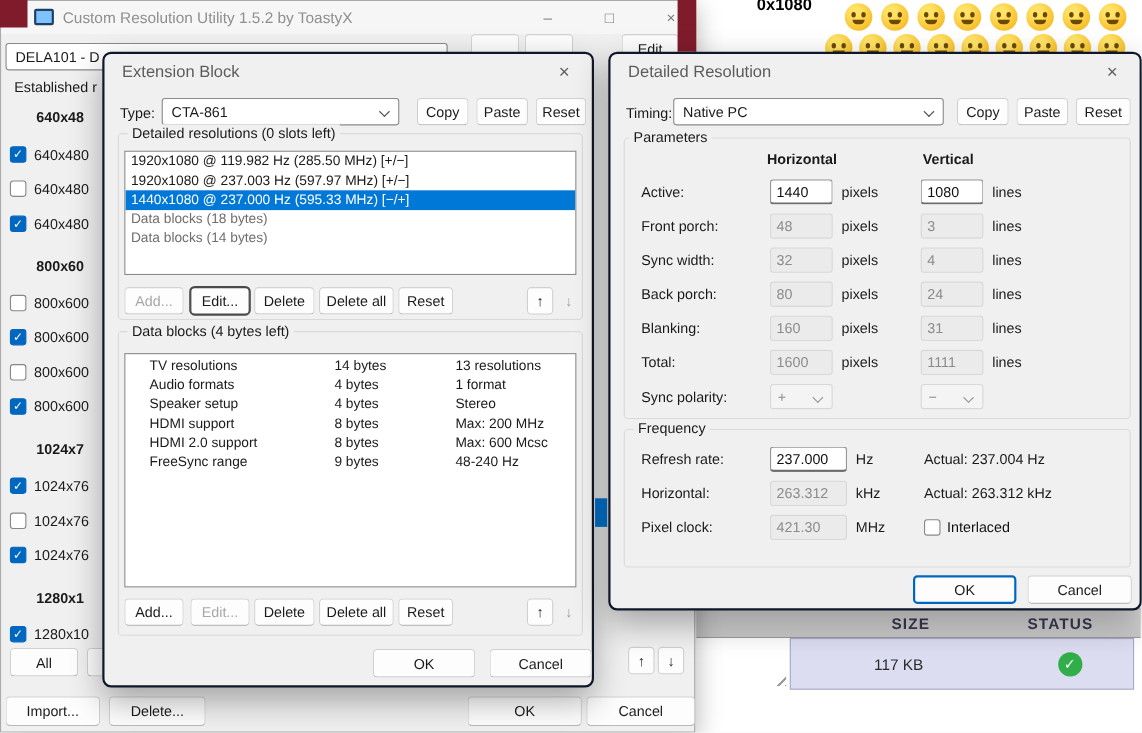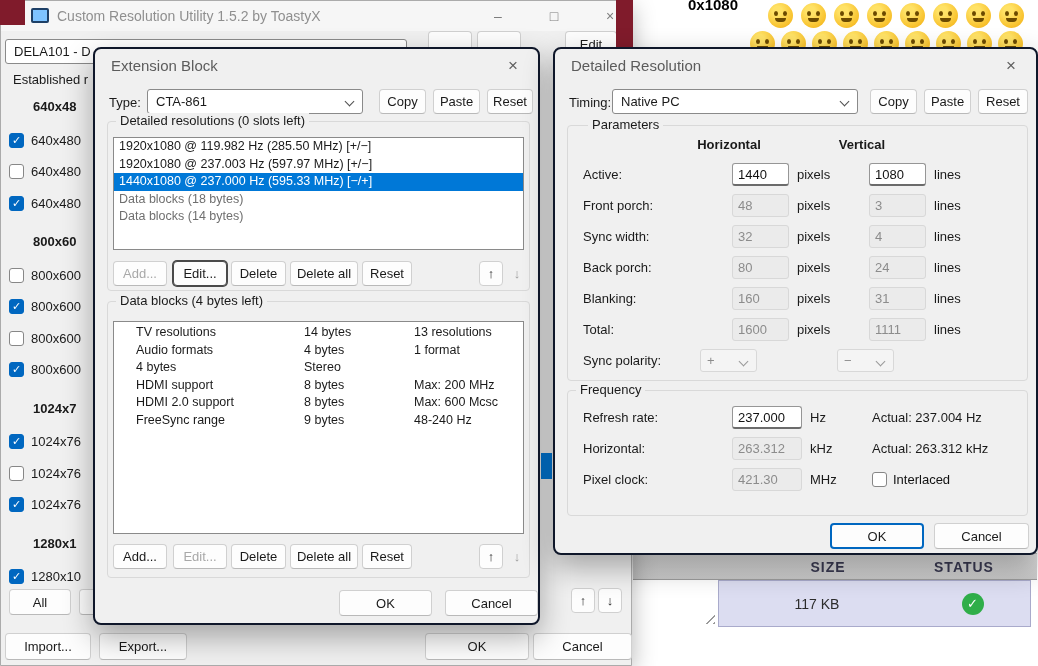--- a/index.html
+++ b/index.html
@@ -45,21 +45,21 @@
 
   .db-row { display:grid; grid-template-columns:168px 110px 1fr; padding-left:6px; height:17.5px; line-height:17.5px; font-size:12.5px; white-space:nowrap; }
   .db-row:first-child { margin-top:2px; }
 
   .cb {
     width:15px; height:15px; border:1px solid #878787; border-radius:3px; background:#fff;
     display:flex; align-items:center; justify-content:center; font-size:11px; color:#fff; flex:none;
   }
   .cb.checked { background:#0067c0; border-color:#0067c0; }
 
-  .tfield { display:flex; align-items:center; height:23px; padding:0 5px; border-radius:3px; font-size:13px; flex:none; overflow:hidden;margin-left:32px; }
+  .tfield { display:flex; align-items:center; height:23px; padding:0 5px; border-radius:3px; font-size:13px; flex:none; overflow:hidden; }
   .tfield.w57 { width:57px; } .tfield.w70 { width:70px; }
   .tfield.en  { background:#fff; border:1px solid #969696; border-bottom:2px solid #6b6b6b; color:#111; }
   .tfield.dis { background:#ebebeb; border:1px solid #d8d8d8; color:#8c8c8c; }
 
   .p-row { display:flex; align-items:center; height:31px; padding-left:28px; }
   .p-label { width:117px; flex:none; font-size:13px; }
   .p-unit { margin-left:8px; font-size:13px; flex:none; }
   .p-unit.u1 { width:64px; }
   .p-unit.u3 { width:54px; }
   .p-unit.u2 { width:40px; }
@@ -237,21 +237,21 @@
       </div>
     </div>
 
   <div class="btn" style="left:8px; top:588px; width:62px; height:26px;">All</div>
   <div class="btn" style="left:78px; top:588px; width:48px; height:26px;">N</div>
 
   <div class="arrow-btn" style="left:570px; top:587px;">↑</div>
   <div class="arrow-btn" style="left:597px; top:587px;">↓</div>
 
   <div class="btn" style="left:4px; top:632px; width:86px; height:27px;">Import...</div>
-  <div class="btn" style="left:98px; top:632px; width:88px; height:27px;">Export...</div>
+  <div class="btn" style="left:98px; top:632px; width:88px; height:27px;">Delete...</div>
   <div class="btn" style="left:424px; top:632px; width:104px; height:27px;">OK</div>
   <div class="btn" style="left:532px; top:632px; width:99px; height:27px;">Cancel</div>
 
   <div class="res-fragment-blue"></div>
 </div>
 
 <div class="red-frag" style="left:0; top:0; width:25px; height:25px;"></div>
 <div class="red-frag" style="left:616px; top:0; width:17px; height:47px;"></div>
 
 <div class="dialog" style="left:93px; top:47px; width:447px; height:578px;">
@@ -294,20 +294,21 @@
         <div class="db-cell">TV resolutions</div>
         <div class="db-cell">14 bytes</div>
         <div class="db-cell">13 resolutions</div>
       </div>
       <div class="db-row">
         <div class="db-cell">Audio formats</div>
         <div class="db-cell">4 bytes</div>
         <div class="db-cell">1 format</div>
       </div>
       <div class="db-row">
+        <div class="db-cell">Speaker setup</div>
         <div class="db-cell">4 bytes</div>
         <div class="db-cell">Stereo</div>
       </div>
       <div class="db-row">
         <div class="db-cell">HDMI support</div>
         <div class="db-cell">8 bytes</div>
         <div class="db-cell">Max: 200 MHz</div>
       </div>
       <div class="db-row">
         <div class="db-cell">HDMI 2.0 support</div>
@@ -340,21 +341,21 @@
   <div class="dlg-label" style="left:14px; top:46px;">Timing:</div>
   <div class="combo" style="left:57px; top:40px; width:246px; height:25px;">
     <span>Native PC</span>
     <span class="chev"></span>
   </div>
   <div class="btn" style="left:315px; top:40px; width:47px; height:25px;">Copy</div>
   <div class="btn" style="left:369px; top:40px; width:47px; height:25px;">Paste</div>
   <div class="btn" style="left:423px; top:40px; width:50px; height:25px;">Reset</div>
 
   <div class="group" style="left:12px; top:76px; width:461px; height:256px;">
-    <span class="legend" style="left:20px; top:-9px;text-align:right;">Parameters</span>
+    <span class="legend" style="left:4px; top:-9px;text-align:right;">Parameters</span>
   </div>
   <span class="col-header" style="left:124px; top:88px;">Horizontal</span>
   <span class="col-header" style="left:257px; top:88px;">Vertical</span>
   <div style="position:absolute; left:0; top:110px; right:0;">
       <div class="p-row">
         <div class="p-label">Active:</div>
         <div class="tfield w57 en">1440</div>
         <div class="p-unit u1">pixels</div>
         <div class="tfield w57 en">1080</div>
         <div class="p-unit u2">lines</div>

